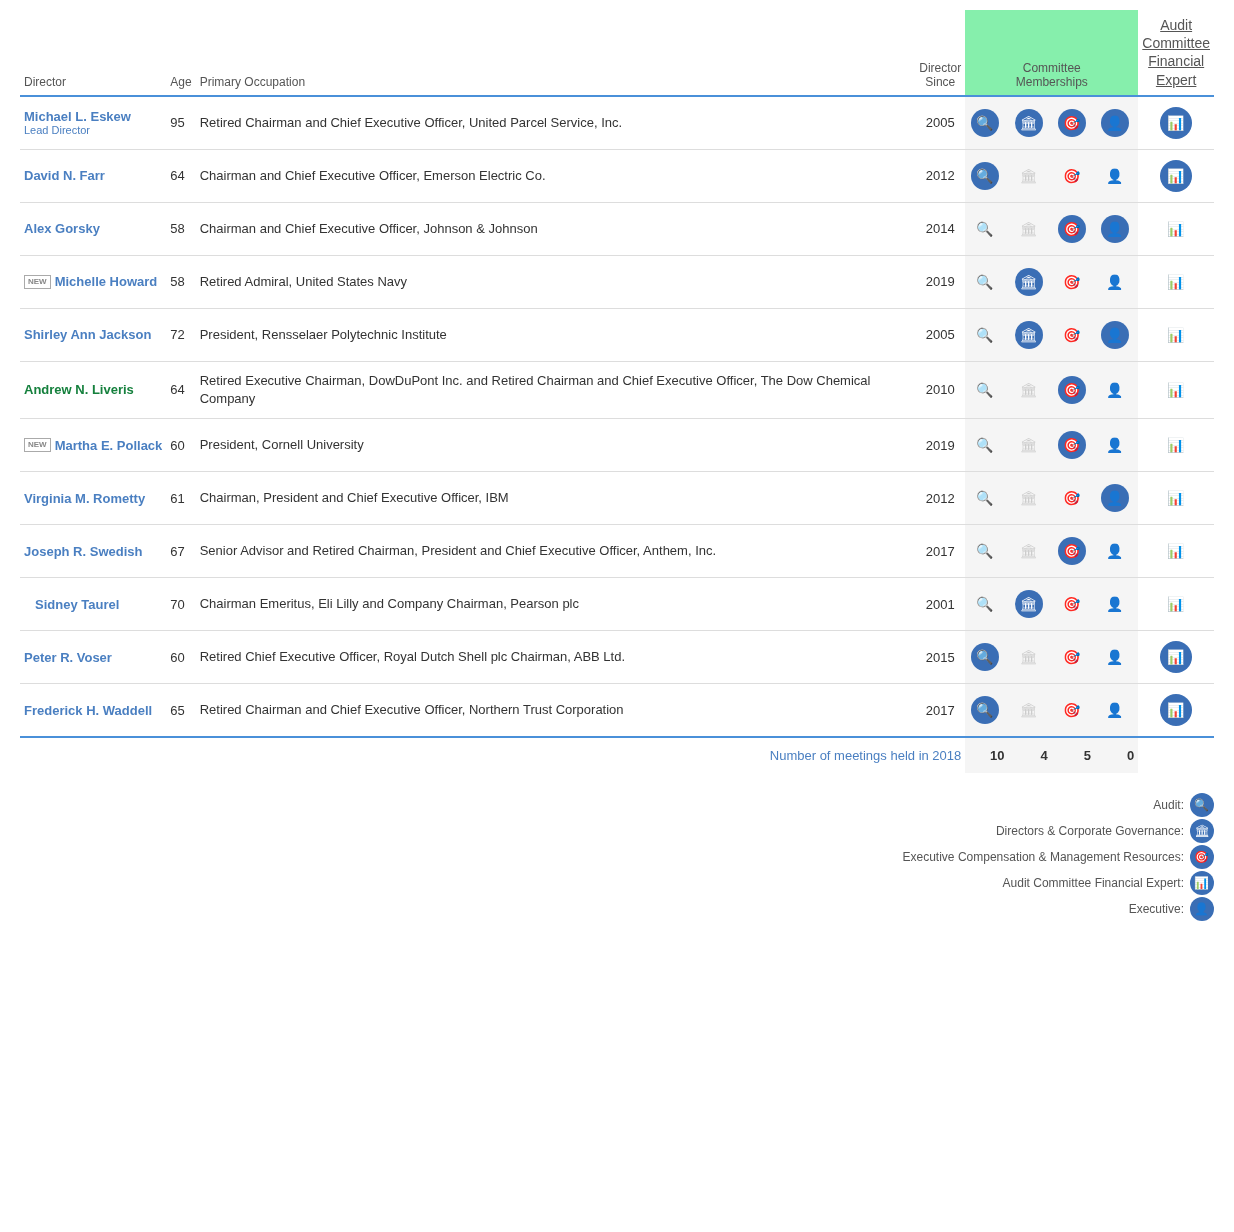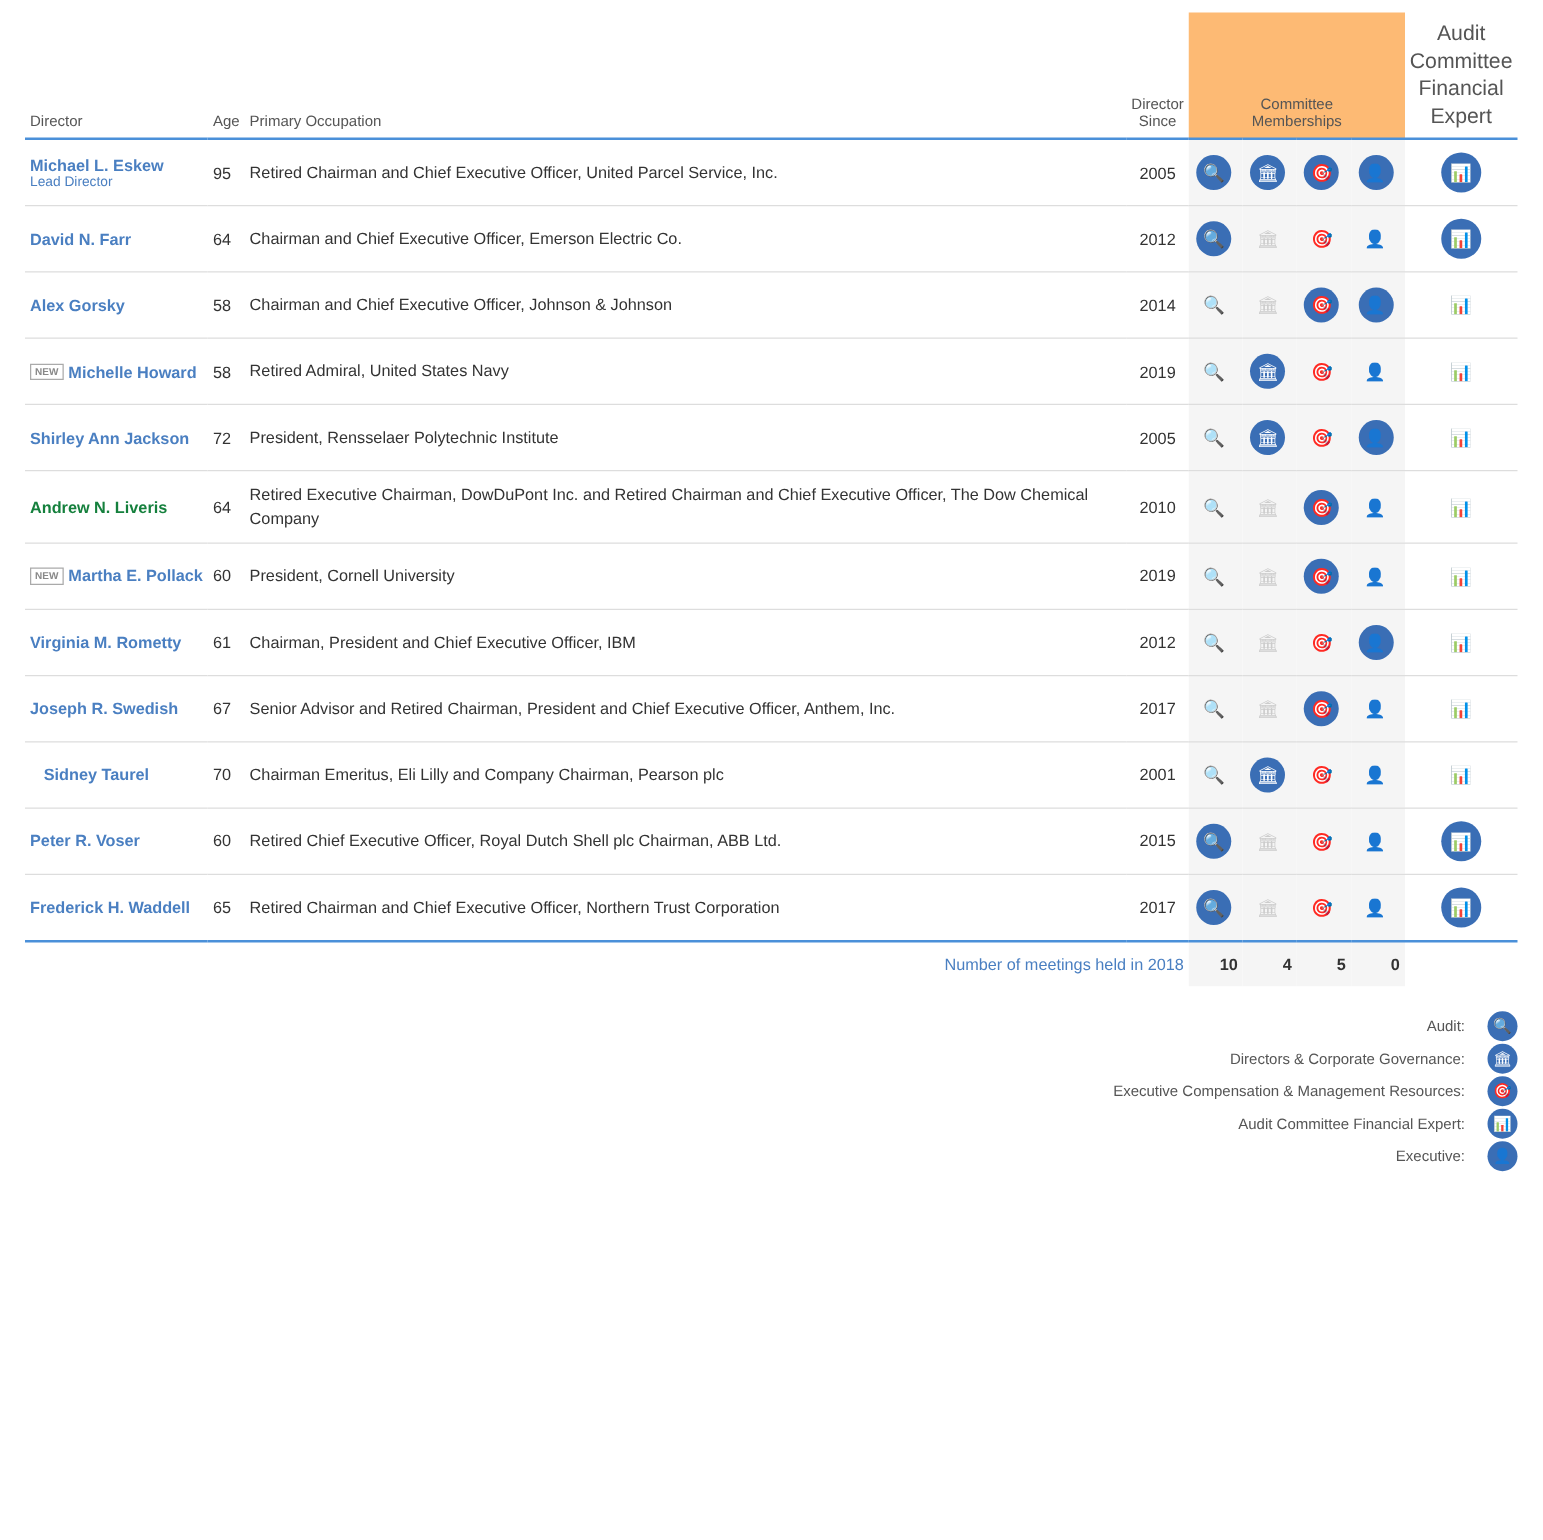--- a/index.html
+++ b/index.html
@@ -28,21 +28,21 @@
       padding: 6px 4px;
       vertical-align: bottom;
     }
 
     th.col-director { text-align: left; color: #555; }
     th.col-age { text-align: left; color: #555; }
     th.col-occupation { text-align: left; color: #555; }
     th.col-since { text-align: center; color: #555; }
     th.col-committees {
       text-align: center;
-      background: #fdba74;
+      background: #86efac;
       padding: 6px 20px;
       color: #555;
     }
     th.col-audit-expert {
       text-align: center;
       color: #555;
       font-size: 11px;
       line-height: 1.3;
     }
 
@@ -174,21 +174,21 @@
       text-align: right;
       font-size: 12px;
       color: #555;
       line-height: 2;
     }
 
     .legend-row {
       display: flex;
       justify-content: flex-end;
       align-items: center;
-      gap: 18px;
+      gap: 6px;
       margin-bottom: 2px;
     }
 
     .legend-icon {
       width: 24px;
       height: 24px;
       border-radius: 50%;
       background-color: #3a6eb5;
       color: #fff;
       display: flex;
@@ -205,21 +205,21 @@
 <body>
 
 <table>
   <thead>
     <tr>
       <th class="col-director">Director</th>
       <th class="col-age">Age</th>
       <th class="col-occupation">Primary Occupation</th>
       <th class="col-since" style="text-align:center;">Director<br>Since</th>
       <th class="col-committees committees-header-bg" colspan="4">Committee Memberships</th>
-      <th class="col-audit-expert" style="font-size:17px; line-height:1.3;">Audit<br>Committee<br>Financial<br>Expert</th>
+      <th class="col-audit-expert" style="font-size:14px; line-height:1.3;text-decoration:underline;">Audit<br>Committee<br>Financial<br>Expert</th>
     </tr>
   </thead>
   <tbody id="table-body">
   <tr>
         <td class="col-director-name">
           <div class="director-cell">
             <div><a href="#" style="color: rgb(74, 127, 193);">Michael L. Eskew</a><span class="lead-director-label">Lead Director</span></div>
           </div>
         </td>
         <td class="col-age">95</td>

